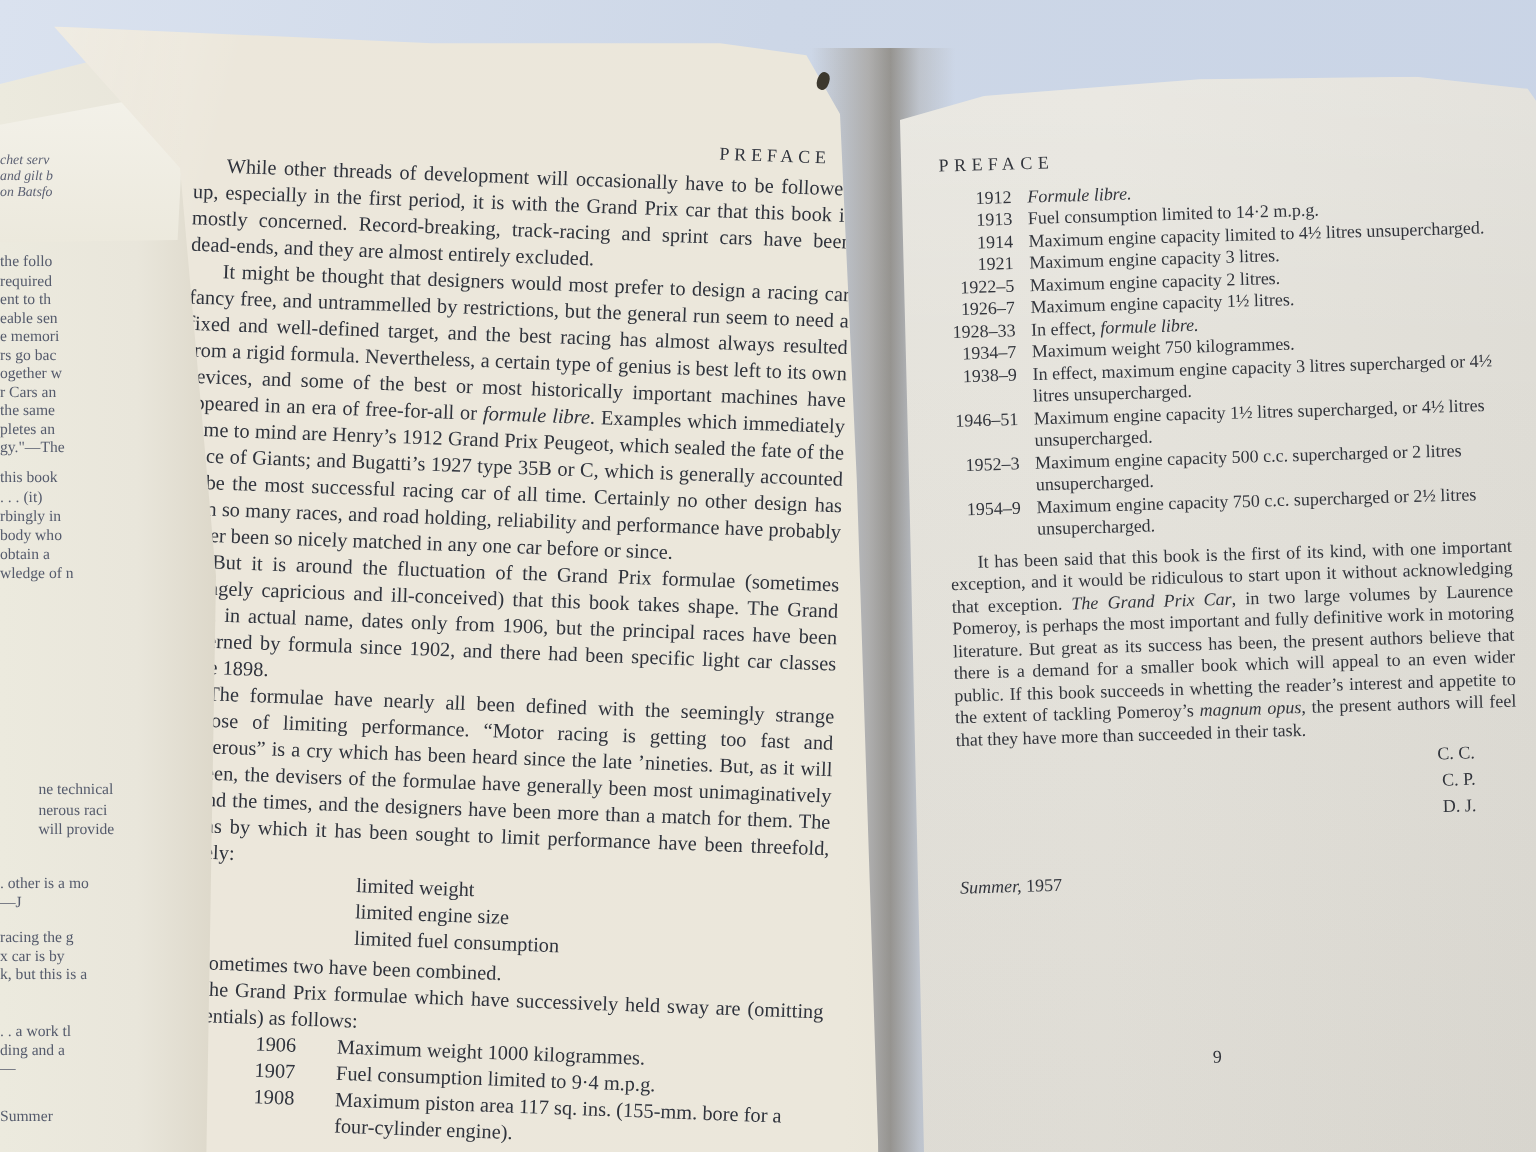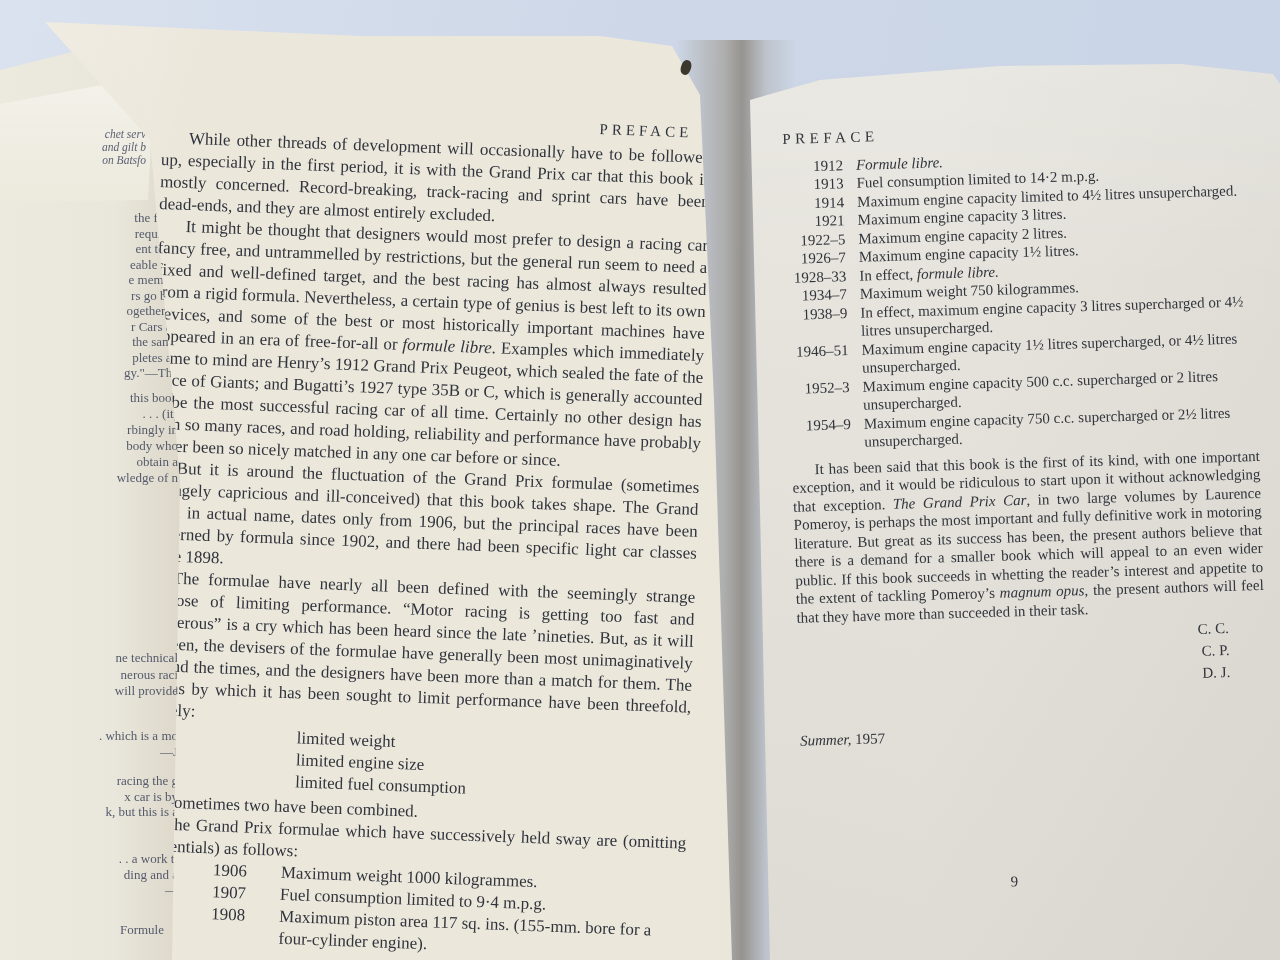--- a/index.html
+++ b/index.html
@@ -14,26 +14,26 @@
     background:linear-gradient(to right,#eceade 0%,#e9e6db 55%,#ddd8ca 86%,#cfc9b8 100%);
     clip-path:polygon(0 52px,120px 22px,208px 30px,208px 942px,0 942px);
   }
   .flap-top{
     position:absolute;left:0;top:64px;width:156px;height:120px;
     background:linear-gradient(to bottom,#f3f1e9,#ece9dd);
     clip-path:polygon(0 22px,118px 0,152px 40px,148px 118px,0 120px);
   }
   .frag{
     position:absolute;left:0;width:182px;padding-right:4px;box-sizing:border-box;
-    text-align:right;white-space:pre-line;color:#555b6c;
+    text-align:left;white-space:pre-line;color:#555b6c;
     font-size:13px;line-height:15.5px;
   }
   .frag.jacket{width:150px;font-style:italic;font-size:11.5px;line-height:13px;color:#5c6173;}
   .frag.g3{line-height:16px;}
-  .frag.g6{line-height:16.5px;}
+  .frag.g6{line-height:16.5px;padding-left:32px;}
   
   .gutter{
     position:absolute;left:676px;top:40px;width:120px;height:920px;
     background:linear-gradient(to right,rgba(125,108,80,0) 0%,rgba(125,108,80,.38) 40%,rgba(96,82,58,.5) 55%,rgba(125,108,80,.18) 75%,rgba(125,108,80,0) 100%);
   }
   .notch{
     position:absolute;left:681px;top:60px;width:10px;height:15px;
     background:#3c382e;border-radius:45%;transform:rotate(18deg);
   }
   
@@ -106,29 +106,29 @@
 gy."—The</div>
   <div class="frag g3" style="top:390px">this book
 . . . (it)
 rbingly in
 body who
 obtain a
 wledge of n</div>
   <div class="frag g6" style="top:650px">ne technical
 nerous raci
 will provide</div>
-  <div class="frag" style="top:728px">. which is a mo
+  <div class="frag" style="top:728px">. other is a mo
 —J</div>
   <div class="frag" style="top:773px">racing the g
 x car is by
 k, but this is a</div>
   <div class="frag" style="top:851px">. . a work tl
 ding and a
 —</div>
-  <div class="frag" style="top:922px;padding-right:18px">Formule</div>
+  <div class="frag" style="top:922px;padding-right:18px">Summer</div>
 
   <div class="gutter"></div>
 
   <div class="page-left">
     <div class="left-inner">
       <div class="running-header">PREFACE</div>
       <p>While other threads of development will occasionally have to be followed up, especially in the first period, it is with the Grand Prix car that this book is mostly concerned. Record-breaking, track-racing and sprint cars have been dead-ends, and they are almost entirely excluded.</p>
       <p><span>It might be thought that designers would most prefer to design a racing car fancy free, and untrammelled by restrictions, but the general run seem to need a fixed and well-defined target, and the best racing has almost always resulted from a rigid formula. Nevertheless, a certain type of genius is best left to its own devices, and some of the best or most historically important machines have appeared in an era of free-for-all or </span><em>formule libre</em><span>. Examples which immediately come to mind are Henry’s 1912 Grand Prix Peugeot, which sealed the fate of the Race of Giants; and Bugatti’s 1927 type 35B or C, which is generally accounted to be the most successful racing car of all time. Certainly no other design has won so many races, and road holding, reliability and performance have probably never been so nicely matched in any one car before or since.</span></p>
       <p>But it is around the fluctuation of the Grand Prix formulae (sometimes strangely capricious and ill-conceived) that this book takes shape. The Grand Prix, in actual name, dates only from 1906, but the principal races have been governed by formula since 1902, and there had been specific light car classes since 1898.</p>
       <p>The formulae have nearly all been defined with the seemingly strange purpose of limiting performance. “Motor racing is getting too fast and dangerous” is a cry which has been heard since the late ’nineties. But, as it will be seen, the devisers of the formulae have generally been most unimaginatively behind the times, and the designers have been more than a match for them. The means by which it has been sought to limit performance have been threefold, namely:</p>

